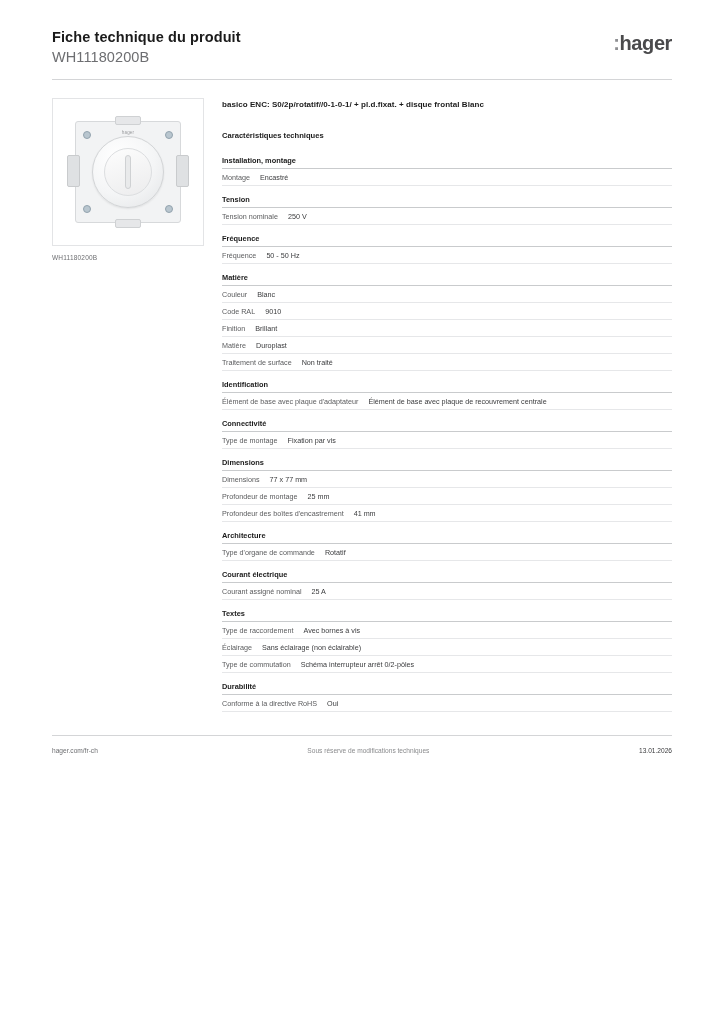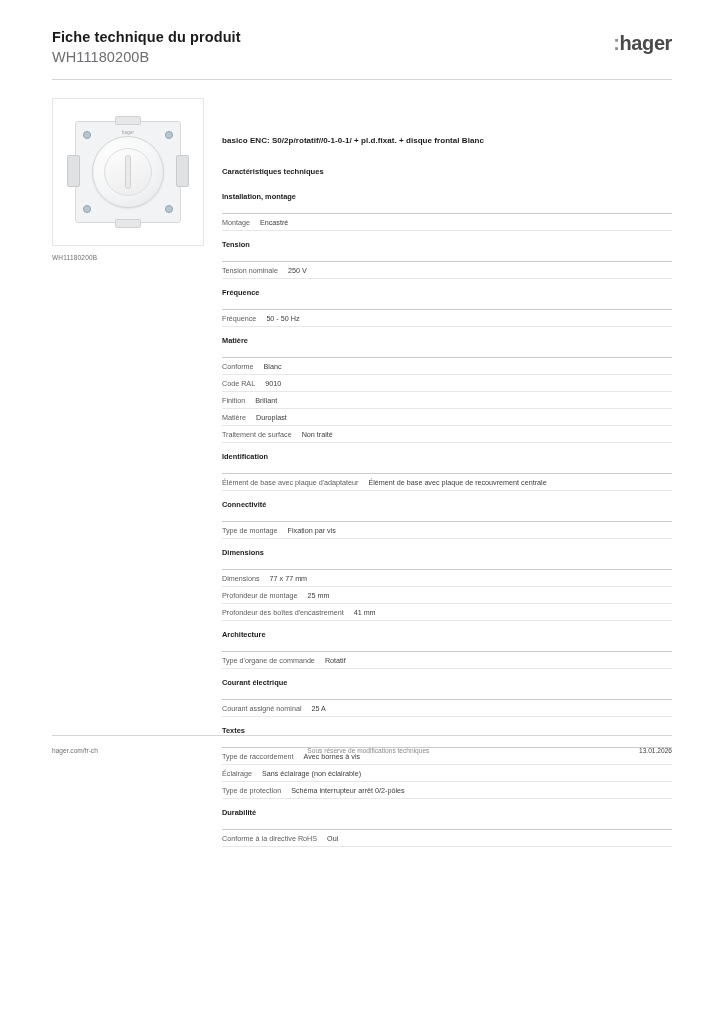--- a/index.html
+++ b/index.html
@@ -154,40 +154,40 @@
     position: absolute;
     left: 50%;
     top: 13px;
     transform: translateX(-50%);
     font-size: 4.5px;
     color: #9a9b9e;
     letter-spacing: 0.2px;
   }
 
   
-  .spec-col { flex: 1 1 auto; padding-top: 2px; margin-top: 36px; }
+  .spec-col { flex: 1 1 auto; padding-top: 2px; }
   .product-desc {
     font-size: 8px;
     font-weight: bold;
     color: #1b1b1b;
     margin-bottom: 22px;
     letter-spacing: 0.05px;
   }
   .section-main-title {
     font-size: 7.6px;
     font-weight: bold;
     color: #1b1b1b;
     margin-bottom: 16px;
   }
   .group { margin-bottom: 9px; }
   .group-title {
     font-size: 7.4px;
     font-weight: bold;
     color: #1b1b1b;
-    padding-bottom: 12px;
+    padding-bottom: 3px;
     border-bottom: 1px solid #c9cbcd;
     margin-bottom: 0;
   }
   .row {
     display: flex;
     align-items: baseline;
     font-size: 7.2px;
     color: #4a4b4d;
     padding: 3.5px 0 3.5px 0;
     border-bottom: 1px solid #e6e7e9;
@@ -277,21 +277,21 @@
           <div class="group">
             <div class="group-title">Fréquence</div>
             <div class="row">
               <span class="label">Fréquence</span>
               <span class="value">50 - 50 Hz</span>
             </div>
           </div>
           <div class="group">
             <div class="group-title">Matière</div>
             <div class="row">
-              <span class="label">Conforme</span>
+              <span class="label">Couleur</span>
               <span class="value">Blanc</span>
             </div>
             <div class="row">
               <span class="label">Code RAL</span>
               <span class="value">9010</span>
             </div>
             <div class="row">
               <span class="label">Finition</span>
               <span class="value">Brillant</span>
             </div>
@@ -351,21 +351,21 @@
             <div class="group-title">Textes</div>
             <div class="row">
               <span class="label">Type de raccordement</span>
               <span class="value">Avec bornes à vis</span>
             </div>
             <div class="row">
               <span class="label">Éclairage</span>
               <span class="value">Sans éclairage (non éclairable)</span>
             </div>
             <div class="row">
-              <span class="label">Type de protection</span>
+              <span class="label">Type de commutation</span>
               <span class="value">Schéma interrupteur arrêt 0/2-pôles</span>
             </div>
           </div>
           <div class="group">
             <div class="group-title">Durabilité</div>
             <div class="row">
               <span class="label">Conforme à la directive RoHS</span>
               <span class="value">Oui</span>
             </div>
           </div>

